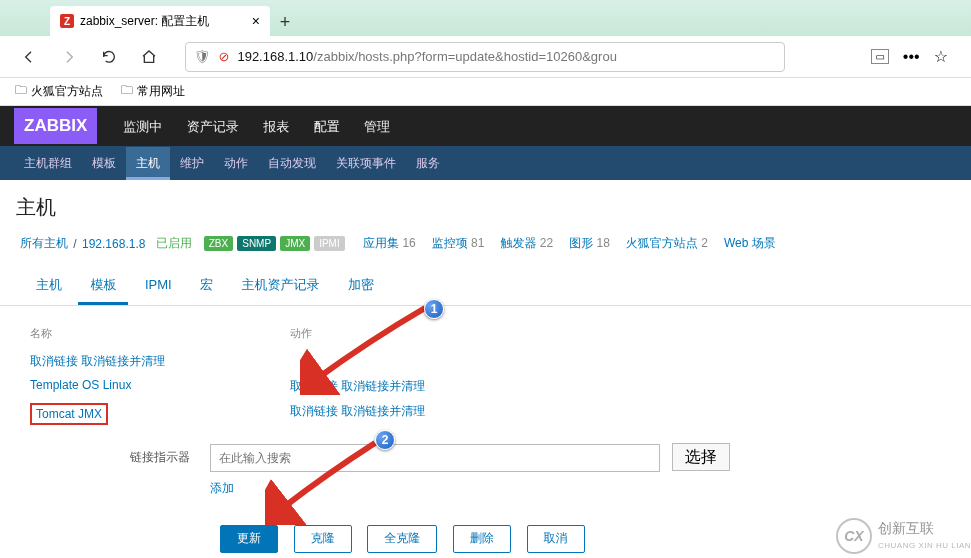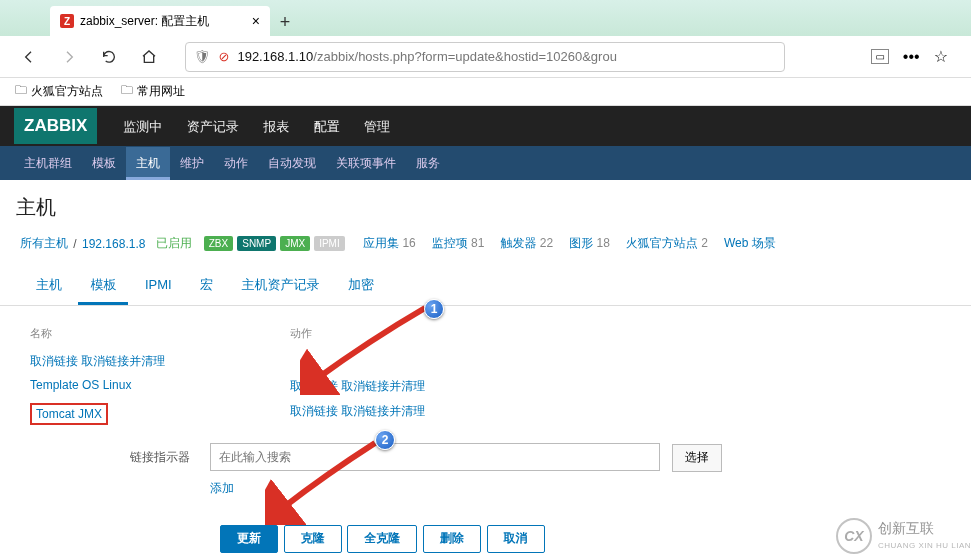--- a/index.html
+++ b/index.html
@@ -16,21 +16,21 @@
 .nav-btn svg { width: 16px; height: 16px; }
 .url-box { flex: 1; height: 30px; border: 1px solid #ccc; border-radius: 4px; display: flex; align-items: center; padding: 0 8px; font-size: 13px; color: #777; gap: 8px; max-width:600px; margin-left:10px; }
 .url-box .url-text span.host { color: #111; }
 .addr-icons { display: flex; gap: 14px; align-items:center; margin-left:auto; padding-right:8px; }
 
 .bookmarks { height: 28px; display: flex; align-items: center; padding: 0 15px; gap: 18px; font-size: 12px; border-bottom: 1px solid #ddd; }
 .bm-item { display: flex; align-items: center; gap: 4px; cursor: pointer; }
 
 .zbx-page { background: #fff; }
 .zbx-header { height: 40px; background: #222; color: #fff; display: flex; align-items: center; padding: 0 14px; gap: 4px; }
-.zbx-logo { background: #0f766e; padding: 8px 10px; font-weight: bold; letter-spacing: 0px; font-size: 17px; margin-right: 12px; }
+.zbx-logo { background: #8b5cf6; padding: 8px 10px; font-weight: bold; letter-spacing: 0px; font-size: 17px; margin-right: 12px; }
 .zbx-nav a { color: #eee; font-size: 13px; padding: 0 10px; text-decoration: none; cursor: pointer; }
 .zbx-nav a.active { color: #fff; }
 
 .zbx-subnav { height: 34px; background: #234b6f; display: flex; align-items: flex-end; padding: 0 14px; gap: 0; }
 .zbx-subnav a { color: #dce; font-size: 12px; padding: 8px 10px; text-decoration: none; cursor: pointer; }
 .zbx-subnav a.active { background: #3a6a96; color: #fff; border-bottom:3px solid #88aadd; padding-bottom:5px; }
 
 .page-title { font-size: 20px; font-weight: normal; color: #222; padding: 14px 16px 10px; }
 
 .host-meta { padding: 4px 20px 10px; font-size: 12px; color: #555; display: flex; align-items: center; flex-wrap: wrap; gap: 2px; }
@@ -48,26 +48,26 @@
 .flabel { width: 180px; text-align: right; padding-right: 20px; color: #555; padding-top: 6px; font-size:12px; }
 .fcontent { flex: 1; }
 .tmpl-head { display: flex; font-size: 11px; color: #888; margin-bottom: 8px; }
 .tmpl-head .col1 { width: 260px; }
 .tmpl-row { display: flex; padding: 4px 0; font-size: 12px; }
 .tmpl-row .col1 { width: 260px; }
 .tmpl-row a { color: #0275b8; text-decoration: none; }
 .red-box { border: 2px solid #d93025; display: inline-block; padding: 2px 4px; }
 
 .link-input { width: 450px; height: 28px; border: 1px solid #bbb; padding: 0 8px; font-size: 12px; color: #999; }
-.select-btn { height: 28px; border: 1px solid #bbb; background: #f8f8f8; padding: 0 12px; font-size: 12px; margin-left: 8px; cursor: pointer; }
+.select-btn { height: 28px; border: 1px solid #bbb; background: #f8f8f8; padding: 0 12px; font-size: 16px; margin-left: 8px; cursor: pointer; }
 
 .add-link { color: #0275b8; font-size: 12px; text-decoration: none; margin-top: 8px; display: inline-block; }
 
 .action-btns { margin-top: 20px; padding-left: 10px; }
-.action-btns button { height: 28px; padding: 0 16px; font-size: 12px; border: 1px solid #0275b8; background: #fff; color: #0275b8; margin-right: 2px; cursor: pointer; border-radius:2px;font-weight:bold; }
+.action-btns button { height: 28px; padding: 0 16px; font-size: 12px; border: 1px solid #0275b8; background: #fff; color: #0275b8; margin-right: 12px; cursor: pointer; border-radius:2px; }
 .action-btns button.primary { background: #0275b8; color: #fff; }
 
 .annotation { position: absolute; pointer-events: none; }
 .badge-circle { width: 20px; height: 20px; border-radius: 50%; background: radial-gradient(circle at 30% 30%, #6aa3f0, #1a5fc4); border: 1px solid #fff; box-shadow: 0 1px 3px rgba(0,0,0,.5); color: #fff; font-size: 12px; font-weight: bold; display: flex; align-items: center; justify-content: center; }
 
 .watermark { position:absolute; right:0; bottom:4px; display:flex; align-items:center; gap:6px; opacity:.7; font-size:14px; color:#666; }
 .watermark .cx { width:36px; height:36px; border:2px solid #aaa; border-radius:50%; display:flex; align-items:center; justify-content:center; font-weight:bold; color:#888; font-style:italic; }
 .watermark .wtxt { line-height:1.1; }
 .watermark .wtxt small { font-size:8px; letter-spacing:0.5px; color:#999; }
 </style>

